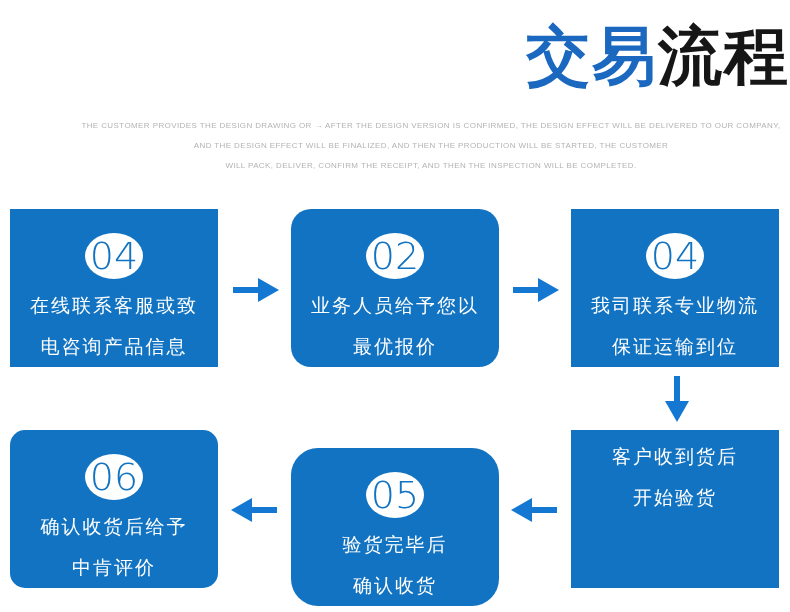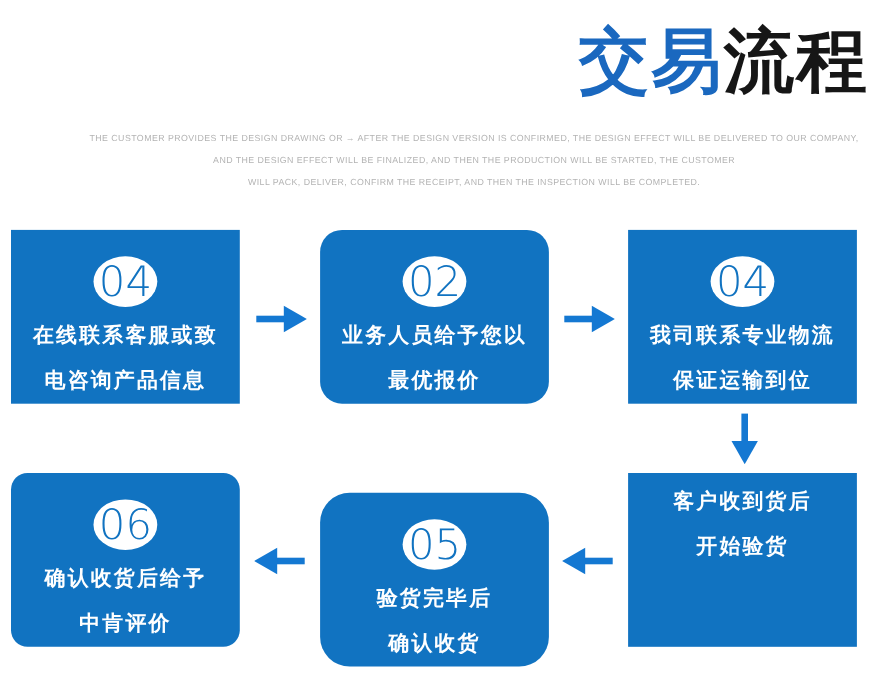--- a/index.html
+++ b/index.html
@@ -25,21 +25,21 @@
   .step{
     position:absolute;width:208px;height:158px;background:var(--box-blue);
     display:flex;flex-direction:column;align-items:center;
   }
   .step .circle{
     margin-top:24px;width:58px;height:58px;border-radius:50%;background:#ffffff;
     display:flex;align-items:center;justify-content:center;
     color:var(--box-blue);font-size:38px;font-weight:300;line-height:1;
   }
   .step .lines{
-    margin-top:6px;color:#ffffff;font-size:19px;font-weight:bold;
+    margin-top:6px;color:#ffffff;font-size:19px;font-weight:normal;
     letter-spacing:2px;line-height:41px;text-align:center;white-space:nowrap;
   }
   .pos-1{left:10px;top:209px;}
   .pos-2{left:291px;top:209px;border-radius:20px;}
   .pos-3{left:571px;top:209px;}
   .pos-4{left:571px;top:430px;}
   .pos-5{left:291px;top:448px;border-radius:27px;}
   .pos-6{left:10px;top:430px;border-radius:15px;}
   
   .arrow{position:absolute;color:var(--arrow-blue);}

